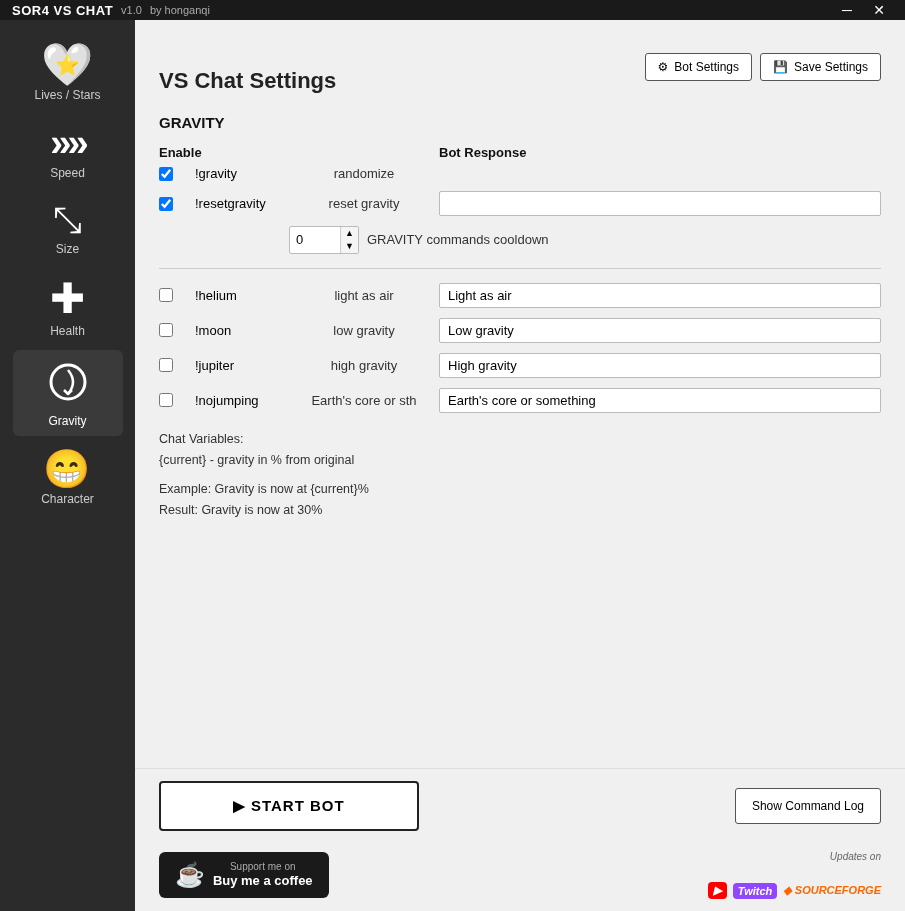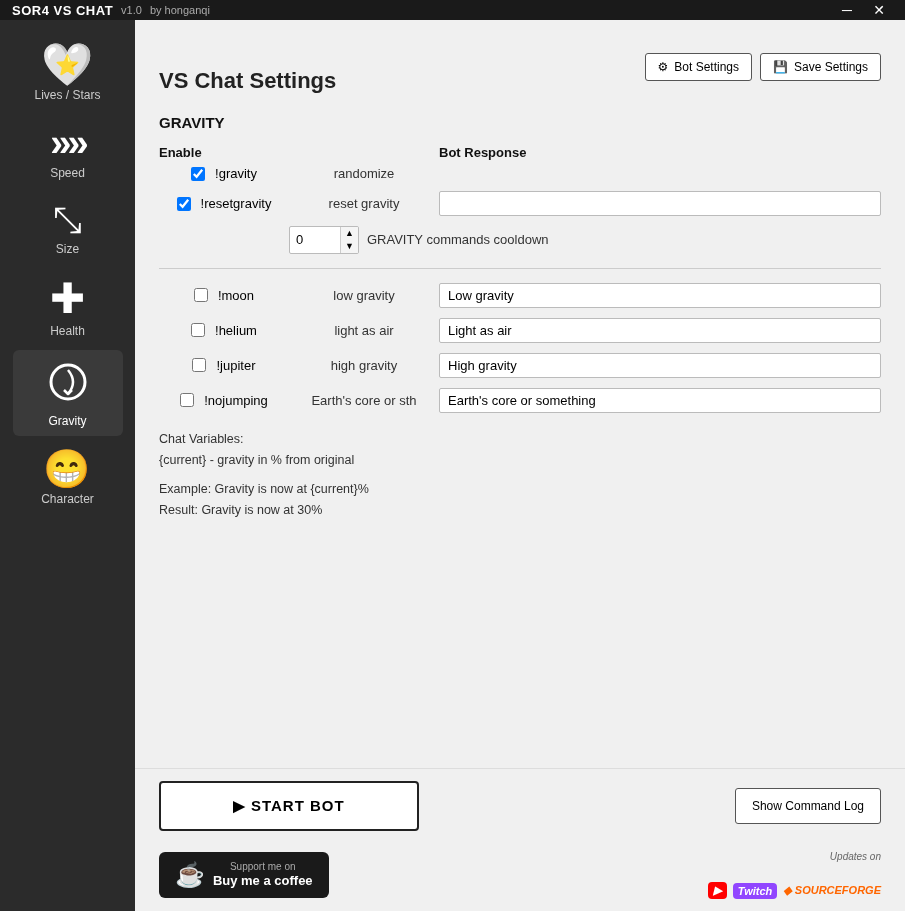--- a/index.html
+++ b/index.html
@@ -123,23 +123,22 @@
       color: #111;
     }
 
     
     .gravity-row {
       display: flex;
       align-items: center;
       margin-bottom: 10px;
     }
     .gravity-row .check-cell {
-      display: flex; align-items: center; gap: 10px;
+      display: flex; align-items: center; gap: 22px;
       width: 130px;
-      justify-content: center;
     }
     .gravity-row .desc-cell {
       width: 150px;
       color: #333;
       text-align: center;
     }
     .gravity-row .input-cell {
       flex: 1;
     }
     .gravity-row input[type="text"] {
@@ -429,36 +428,36 @@
           </div>
         </div>
         <span class="cooldown-label">GRAVITY commands cooldown</span>
       </div>
 
       <hr class="divider">
 
       <div class="gravity-row">
         <div class="check-cell">
           <input type="checkbox" style="">
+          <span>!helium</span>
+        </div>
+        <div class="desc-cell">light as air</div>
+        <div class="input-cell">
+          <input type="text" value="Light as air" style="">
+        </div>
+      </div>
+
+      <div class="gravity-row">
+        <div class="check-cell">
+          <input type="checkbox" style="">
           <span>!moon</span>
         </div>
         <div class="desc-cell">low gravity</div>
         <div class="input-cell">
           <input type="text" value="Low gravity" style="">
-        </div>
-      </div>
-
-      <div class="gravity-row">
-        <div class="check-cell">
-          <input type="checkbox" style="">
-          <span>!helium</span>
-        </div>
-        <div class="desc-cell">light as air</div>
-        <div class="input-cell">
-          <input type="text" value="Light as air" style="">
         </div>
       </div>
 
       <div class="gravity-row">
         <div class="check-cell">
           <input type="checkbox" style="">
           <span>!jupiter</span>
         </div>
         <div class="desc-cell">high gravity</div>
         <div class="input-cell">

